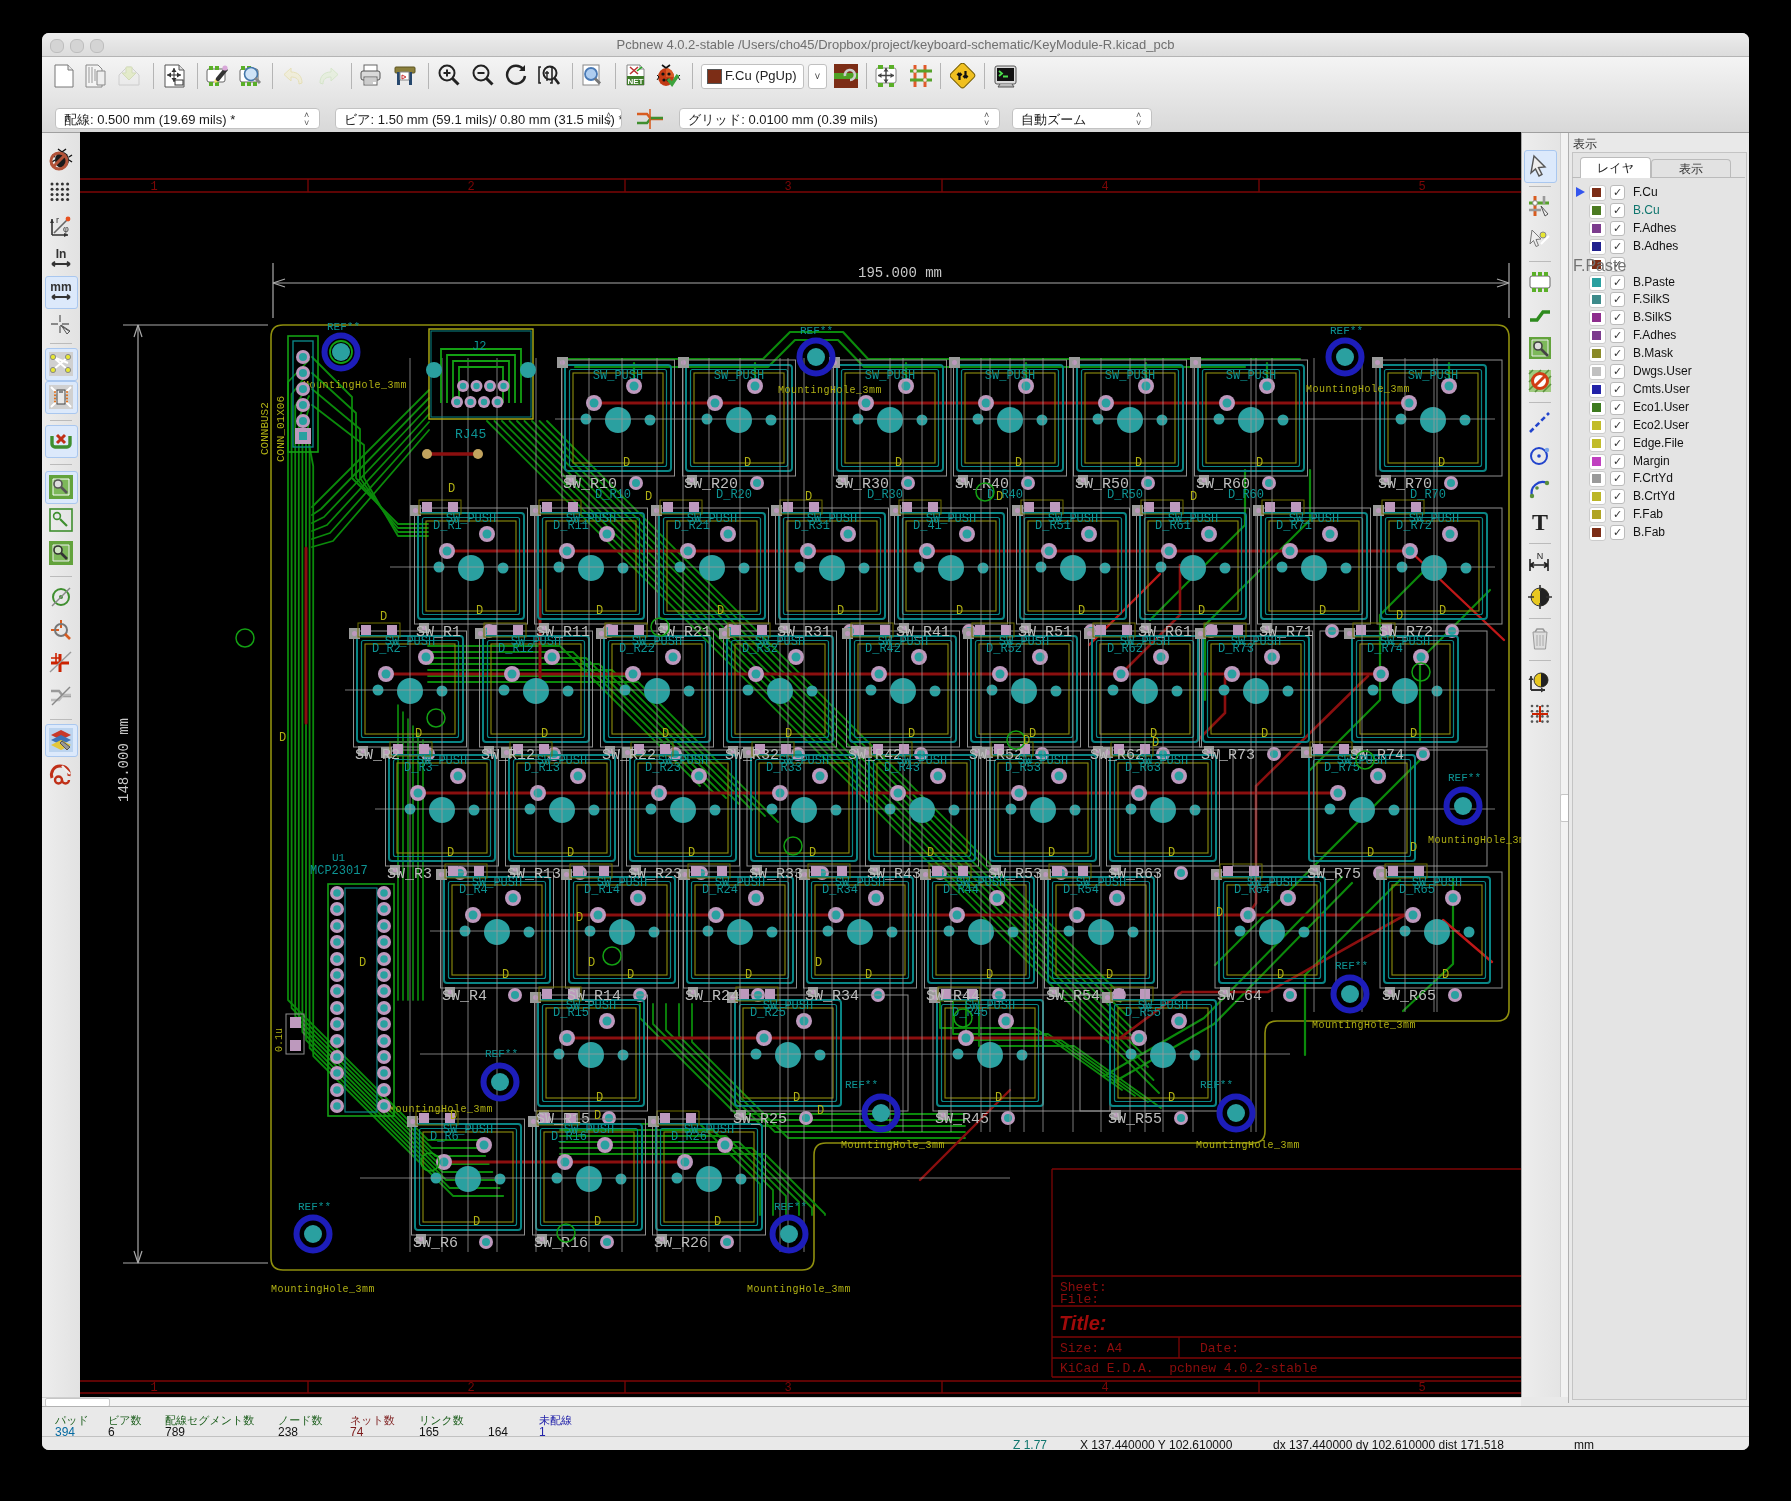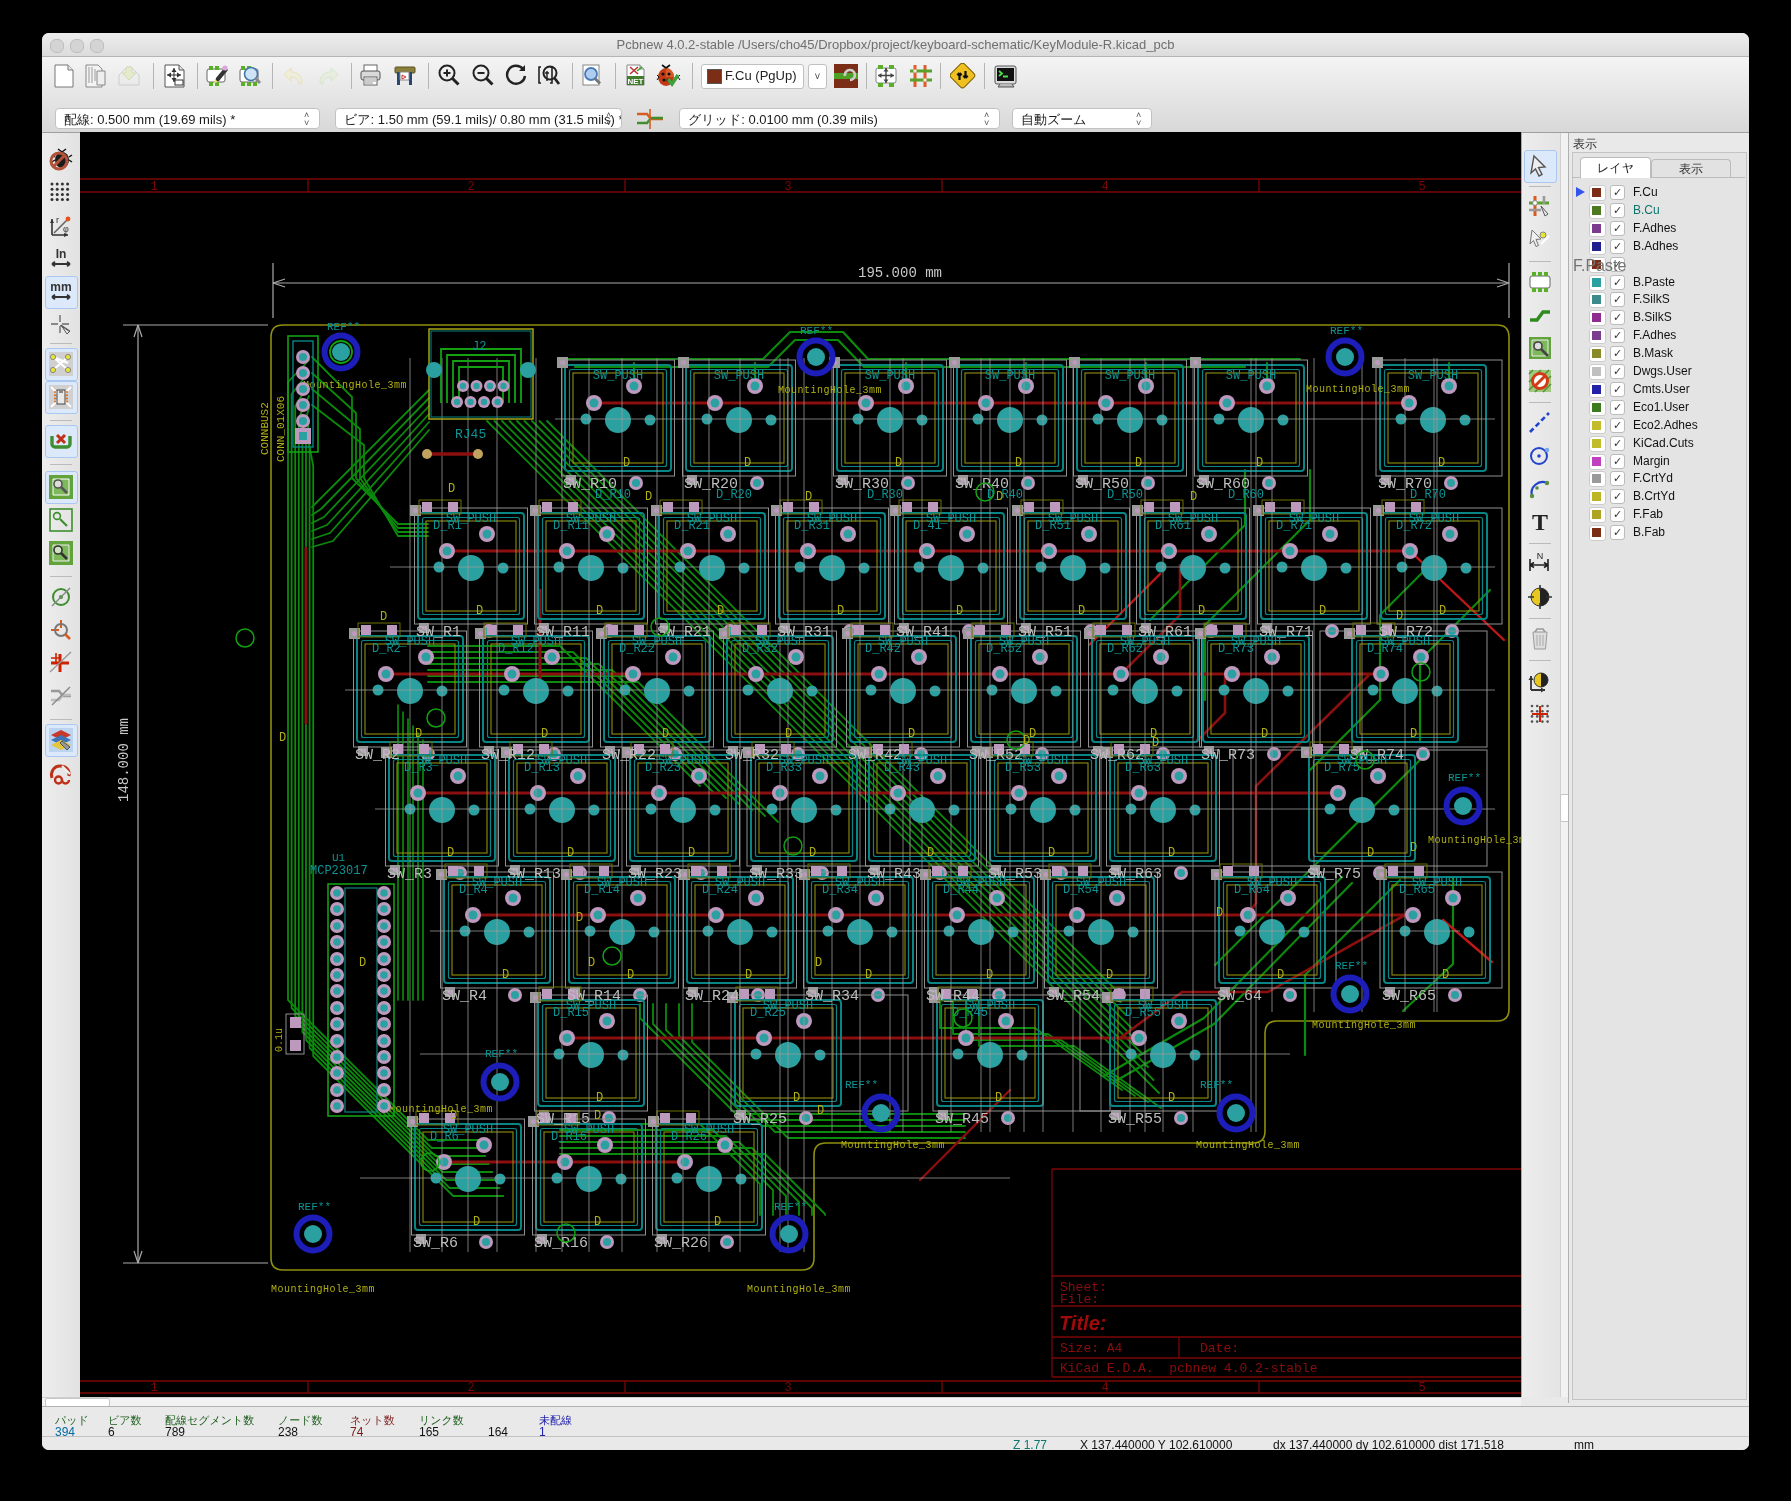--- a/index.html
+++ b/index.html
@@ -466,25 +466,25 @@
     <div style="position:absolute;left:1550px;top:351.9px;width:9px;height:9px;background:#2222a8"></div>
     <div style="position:absolute;left:1568px;top:348.9px;width:13px;height:13px;background:#fff;border:1px solid #bbb;border-radius:3px;font-size:11px;line-height:13px;text-align:center;color:#333">✓</div>
     <div style="position:absolute;left:1591px;top:348.9px;font-size:12px;color:#111">Cmts.User</div>
     <div style="position:absolute;left:1547px;top:366.79999999999995px;width:15px;height:14px;background:#fff;border:1px solid #ccc;border-radius:3px"></div>
     <div style="position:absolute;left:1550px;top:369.79999999999995px;width:9px;height:9px;background:#3c7a1e"></div>
     <div style="position:absolute;left:1568px;top:366.79999999999995px;width:13px;height:13px;background:#fff;border:1px solid #bbb;border-radius:3px;font-size:11px;line-height:13px;text-align:center;color:#333">✓</div>
     <div style="position:absolute;left:1591px;top:366.79999999999995px;font-size:12px;color:#111">Eco1.User</div>
     <div style="position:absolute;left:1547px;top:384.7px;width:15px;height:14px;background:#fff;border:1px solid #ccc;border-radius:3px"></div>
     <div style="position:absolute;left:1550px;top:387.7px;width:9px;height:9px;background:#c2bc2a"></div>
     <div style="position:absolute;left:1568px;top:384.7px;width:13px;height:13px;background:#fff;border:1px solid #bbb;border-radius:3px;font-size:11px;line-height:13px;text-align:center;color:#333">✓</div>
-    <div style="position:absolute;left:1591px;top:384.7px;font-size:12px;color:#111">Eco2.Adhes</div>
+    <div style="position:absolute;left:1591px;top:384.7px;font-size:12px;color:#111">Eco2.User</div>
     <div style="position:absolute;left:1547px;top:402.59999999999997px;width:15px;height:14px;background:#fff;border:1px solid #ccc;border-radius:3px"></div>
     <div style="position:absolute;left:1550px;top:405.59999999999997px;width:9px;height:9px;background:#c2bc2a"></div>
     <div style="position:absolute;left:1568px;top:402.59999999999997px;width:13px;height:13px;background:#fff;border:1px solid #bbb;border-radius:3px;font-size:11px;line-height:13px;text-align:center;color:#333">✓</div>
-    <div style="position:absolute;left:1591px;top:402.59999999999997px;font-size:12px;color:#111">KiCad.Cuts</div>
+    <div style="position:absolute;left:1591px;top:402.59999999999997px;font-size:12px;color:#111">Edge.File</div>
     <div style="position:absolute;left:1547px;top:420.5px;width:15px;height:14px;background:#fff;border:1px solid #ccc;border-radius:3px"></div>
     <div style="position:absolute;left:1550px;top:423.5px;width:9px;height:9px;background:#c040c0"></div>
     <div style="position:absolute;left:1568px;top:420.5px;width:13px;height:13px;background:#fff;border:1px solid #bbb;border-radius:3px;font-size:11px;line-height:13px;text-align:center;color:#333">✓</div>
     <div style="position:absolute;left:1591px;top:420.5px;font-size:12px;color:#111">Margin</div>
     <div style="position:absolute;left:1547px;top:438.4px;width:15px;height:14px;background:#fff;border:1px solid #ccc;border-radius:3px"></div>
     <div style="position:absolute;left:1550px;top:441.4px;width:9px;height:9px;background:#9a9a9a"></div>
     <div style="position:absolute;left:1568px;top:438.4px;width:13px;height:13px;background:#fff;border:1px solid #bbb;border-radius:3px;font-size:11px;line-height:13px;text-align:center;color:#333">✓</div>
     <div style="position:absolute;left:1591px;top:438.4px;font-size:12px;color:#111">F.CrtYd</div>
     <div style="position:absolute;left:1547px;top:456.29999999999995px;width:15px;height:14px;background:#fff;border:1px solid #ccc;border-radius:3px"></div>
     <div style="position:absolute;left:1550px;top:459.29999999999995px;width:9px;height:9px;background:#bcb626"></div>

